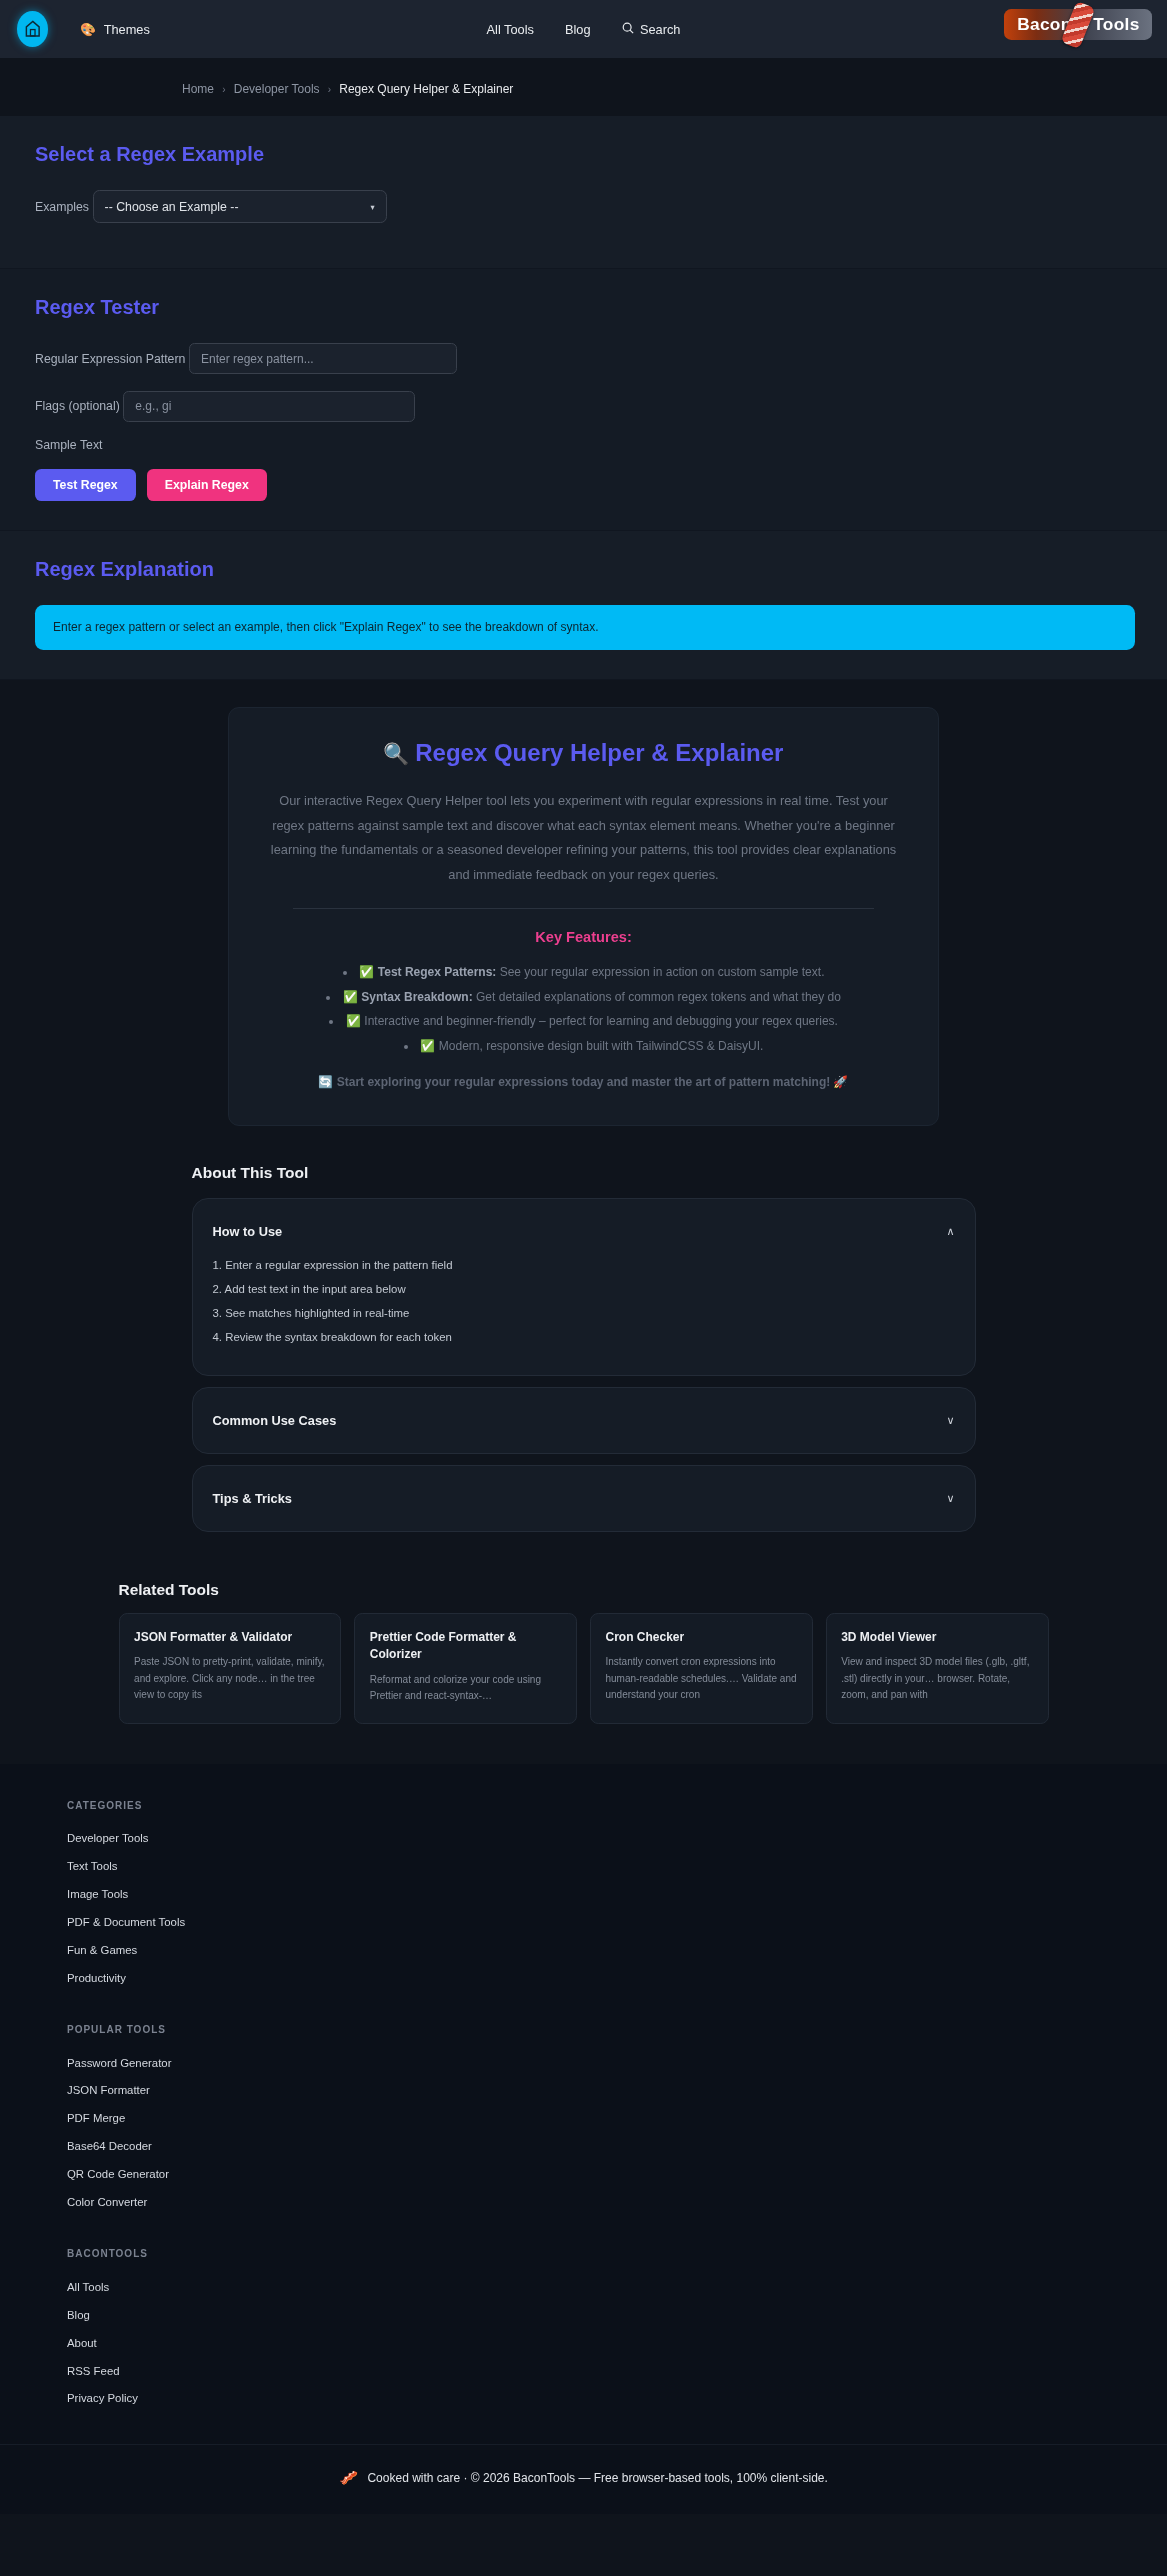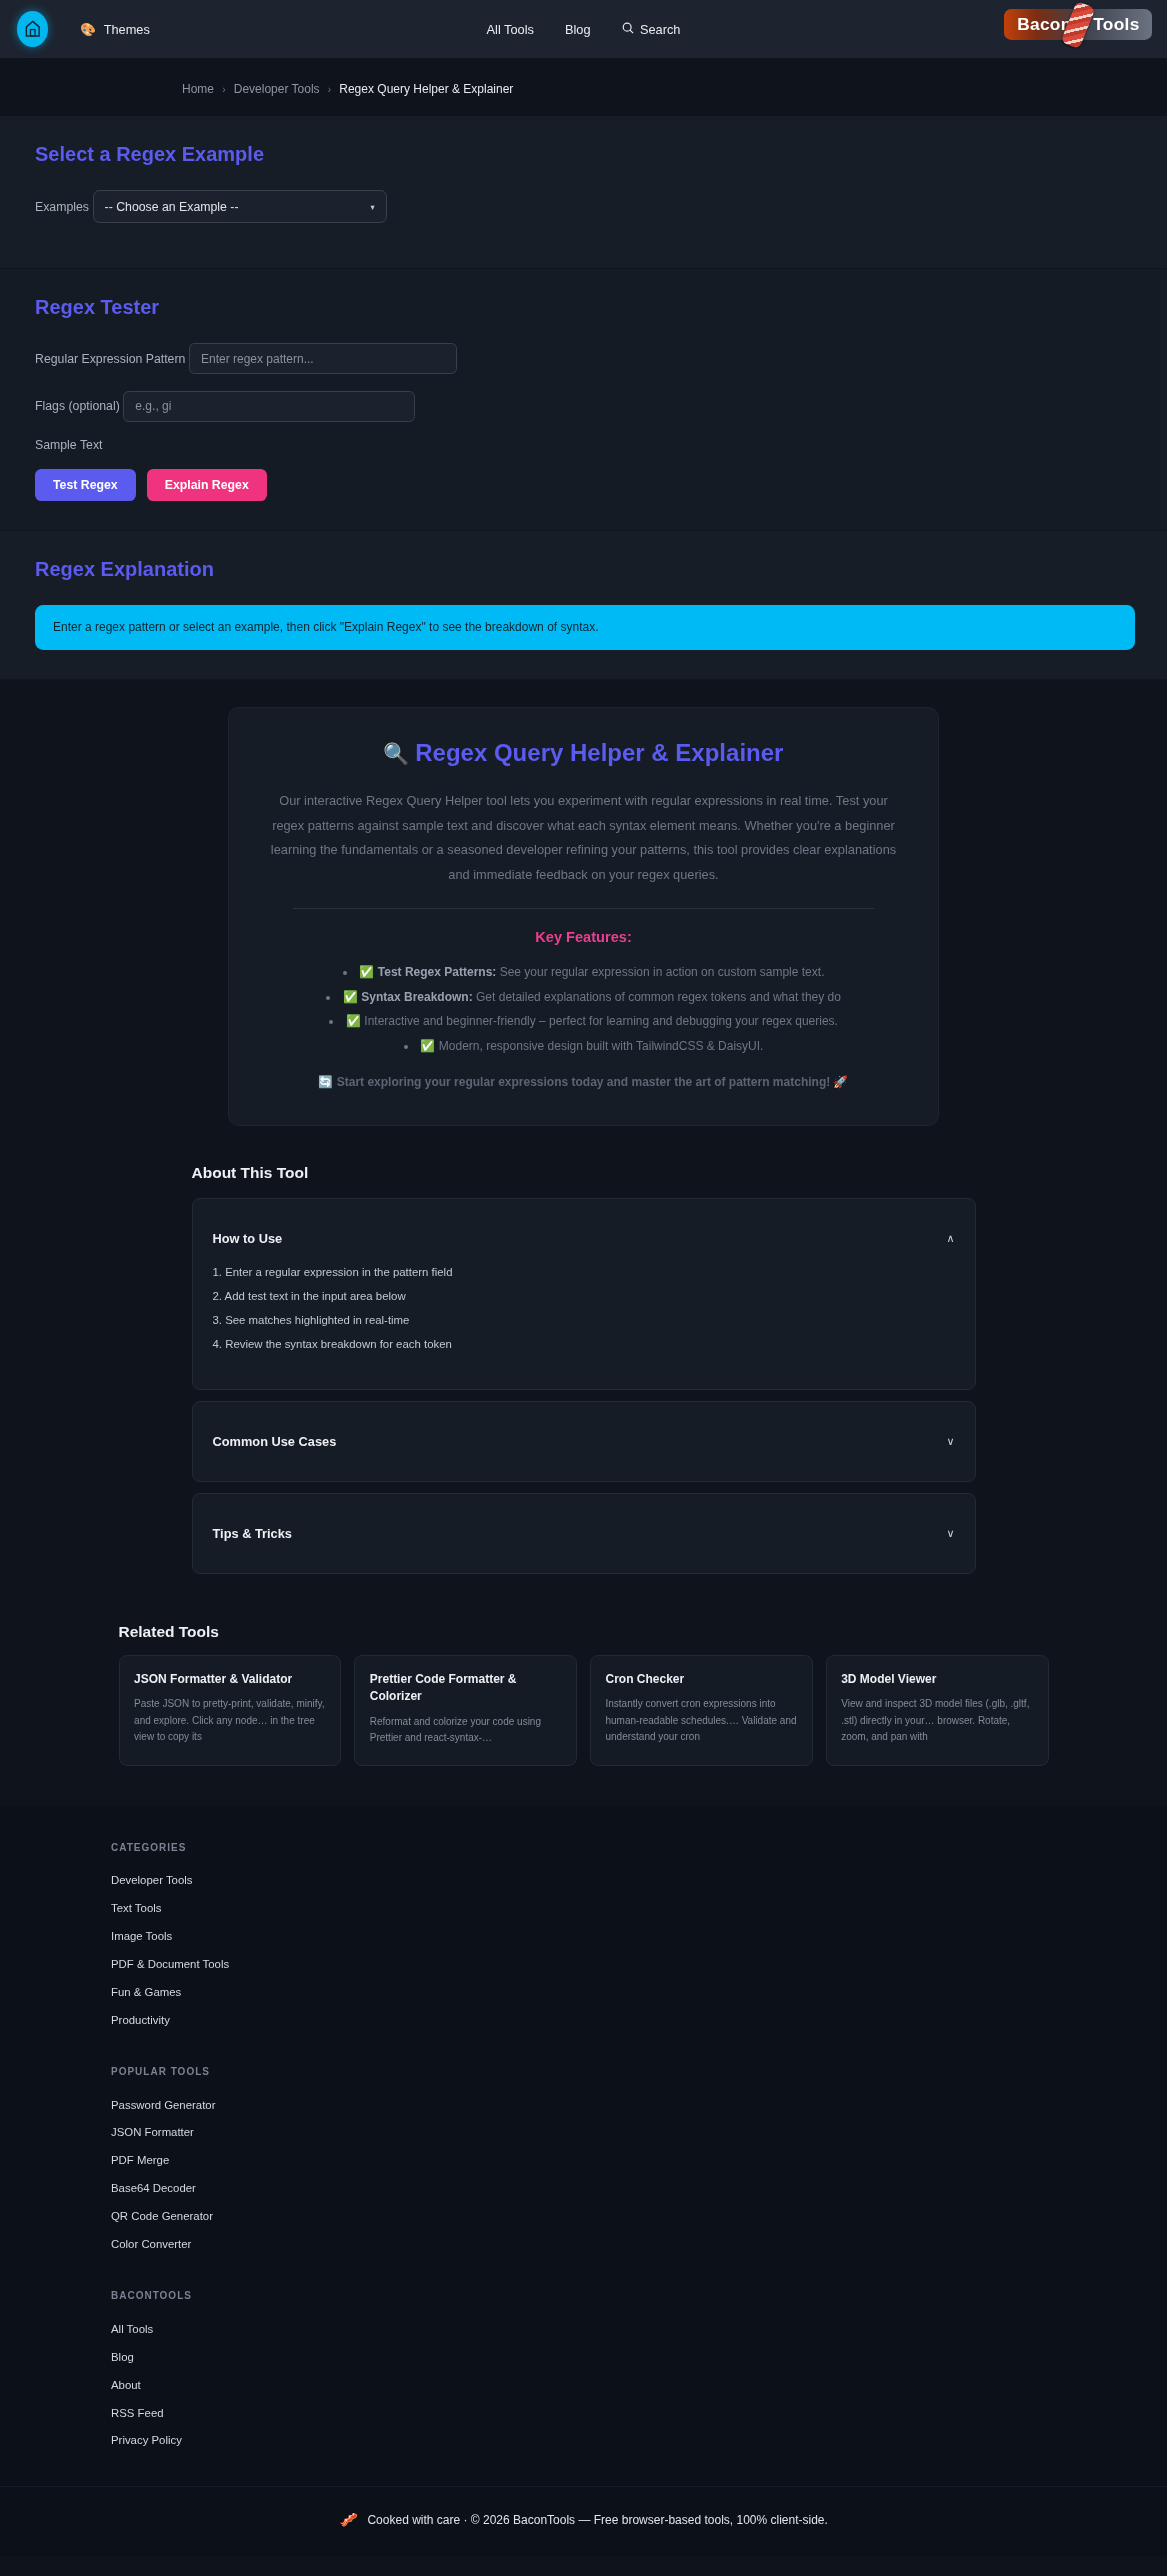--- a/index.html
+++ b/index.html
@@ -154,22 +154,22 @@
     font-size: 12px; color: #6f7785; line-height: 2.05; list-style-position: inside;
   }
   .kf-list li b { color: #9aa2b0; }
   .hero-cta { margin-top: 16.4px; font-size: 12px; color: #5d6574; font-weight: bold; }
 
   
   .about-wrap { display: flex; justify-content: center; padding: 29px 0 0 0; }
   .about { width: 784px; }
   .about-h { font-size: 15.5px; font-weight: bold; color: #eef0f3; margin-bottom: 16.4px; }
   .acc {
-    background: #151c26; border: 0.9px solid #232b37; border-radius: 8px;
-    margin-bottom: 11px; padding: 32px 20px;
+    background: #151c26; border: 0.9px solid #232b37; border-radius: 16px;
+    margin-bottom: 11px; padding: 25px 20px;
   }
   .acc-head { display:flex; align-items:center; justify-content:space-between; cursor:pointer; }
   .acc-title { font-size: 12.8px; font-weight: bold; color: #eef0f3; }
   .acc-chev { font-size: 11px; color: #cfd4dc; }
   .acc-body { margin-top: 14.6px; }
   .acc-body div { font-size: 11.4px; color: #c3c9d2; line-height: 2.1; }
 
   
   .rel-wrap { display: flex; justify-content: center; padding: 38px 0 40px 0; }
   .rel { width: 930px; }
@@ -177,21 +177,21 @@
   .rel-grid { display: grid; grid-template-columns: repeat(4, 1fr); gap: 12.8px; }
   .rel-card {
     background: #141b25; border: 0.9px solid #222a36; border-radius: 8.2px;
     padding: 14.6px 14.6px 18px 14.6px; min-height: 102px; cursor: pointer;
   }
   .rel-card-t { font-size: 12px; font-weight: bold; color: #eef0f3; line-height: 1.45; margin-bottom: 8.2px; }
   .rel-card-d { font-size: 10px; color: #848c99; line-height: 1.65; }
 
   
   .footer { background: #0b1019; padding: 36px 0 0 0; }
-  .f-inner { padding-left: 111px; }
+  .f-inner { padding-left: 67px; }
   .f-group { margin-bottom: 31px; }
   .f-head {
     font-size: 10px; font-weight: bold; color: #7b8290;
     letter-spacing: 1px; margin-bottom: 14.6px;
   }
   .f-link {
     display: block; font-size: 11.4px; color: #d5d9e0;
     text-decoration: none; line-height: 2.45; cursor: pointer;
   }
   .f-bar {

